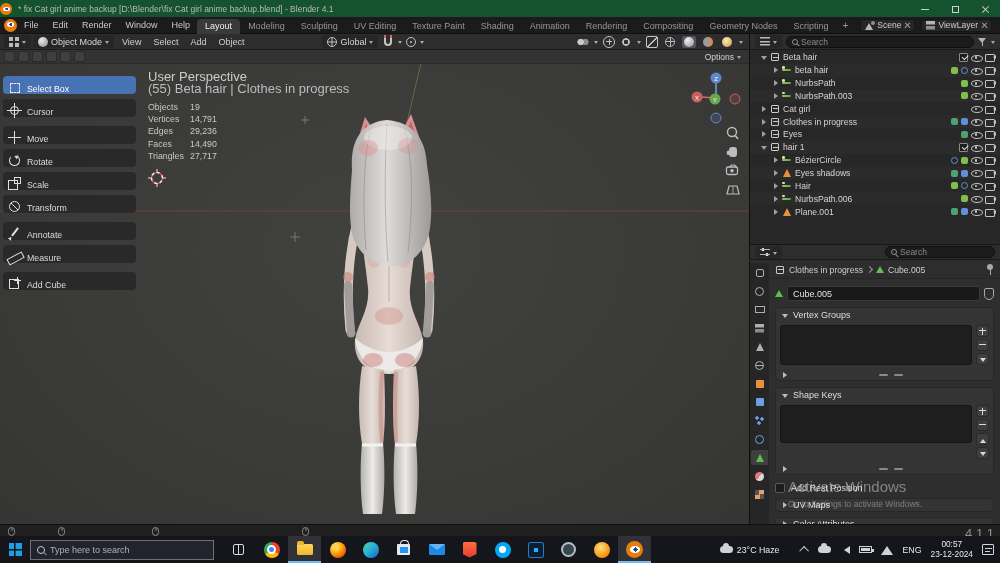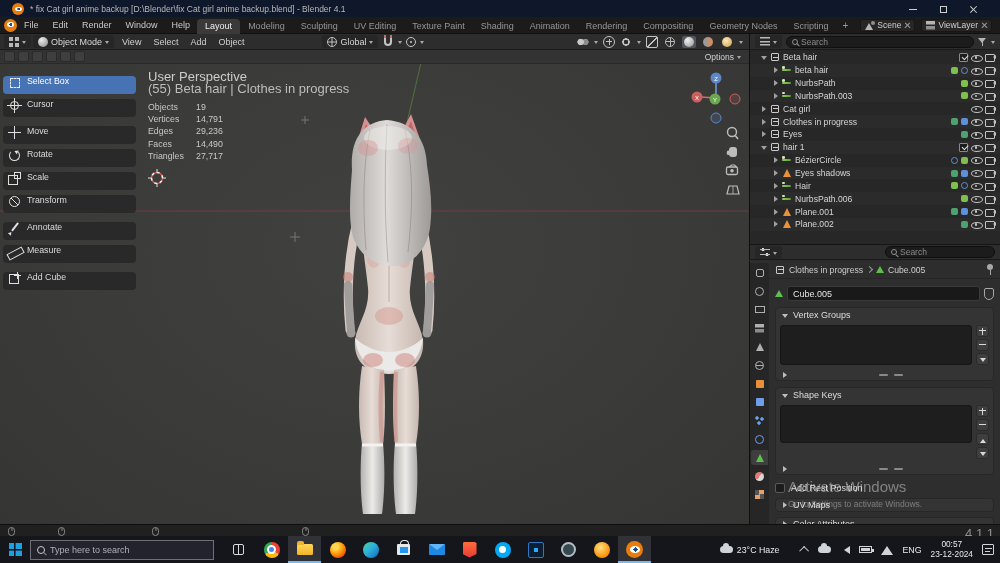--- a/index.html
+++ b/index.html
@@ -1,21 +1,21 @@
 <!DOCTYPE html>
 <html><head>
 <meta charset="utf-8">
 <style>
 *{margin:0;padding:0;box-sizing:border-box}
 html,body{width:1000px;height:563px;overflow:hidden;background:#000;
 font-family:"Liberation Sans","DejaVu Sans",sans-serif;color:#d4d4d4;-webkit-font-smoothing:antialiased}
 #screen{position:absolute;inset:0;width:1000px;height:563px;background:#2b2b2b;overflow:hidden}
 input{outline:none}
 
-#titlebar{position:absolute;left:0;top:0;width:1000px;height:18px;background:#0f172a;display:flex;align-items:center;padding:0 12px}
+#titlebar{position:absolute;left:0;top:0;width:1000px;height:18px;background:#14532d;display:flex;align-items:center;padding:0 0}
 #titlebar .title{font-size:8.5px;color:#b9b9b9;margin-left:6px;white-space:nowrap;overflow:hidden;text-overflow:ellipsis;flex:1}
 .blogo{width:12px;height:12px;border-radius:50%;background:#e87d0d;position:relative;flex:none}
 .blogo::after{content:"";position:absolute;left:2.5px;top:3.5px;width:7px;height:4.5px;background:radial-gradient(circle at 55% 50%,#1c4b8f 0 1.4px,#fff 1.5px);border-radius:50%}
 .wbtn{width:30px;height:17px;display:flex;align-items:center;justify-content:center;flex:none}
 .wmin{width:8px;height:1px;background:#cfcfcf}
 .wmax{width:7px;height:7px;border:1px solid #cfcfcf}
 .wclose{width:9px;height:9px;position:relative}
 .wclose::before,.wclose::after{content:"";position:absolute;left:4px;top:0;width:1.2px;height:9px;background:#cfcfcf}
 .wclose::before{transform:rotate(45deg)}.wclose::after{transform:rotate(-45deg)}
 
@@ -76,21 +76,21 @@
 .funnel::before{content:"";position:absolute;left:0;top:0;border-left:4.5px solid transparent;border-right:4.5px solid transparent;border-top:5px solid #b5b5b5}
 .funnel::after{content:"";position:absolute;left:3.8px;top:4px;width:1.4px;height:4px;background:#b5b5b5}
 .list-ic{width:10px;height:9px;background:linear-gradient(#b9b9b9,#b9b9b9) 0 0/10px 1.5px no-repeat,linear-gradient(#b9b9b9,#b9b9b9) 0 3.5px/10px 1.5px no-repeat,linear-gradient(#b9b9b9,#b9b9b9) 0 7px/10px 1.5px no-repeat}
 
 #viewport{position:absolute;left:0;top:50px;width:749px;height:474px;background:radial-gradient(ellipse at 50% 42%,#414140,#3a3a39 62%,#353534);overflow:hidden}
 #vp-svg{position:absolute;inset:0}
 #tool-settings{position:absolute;left:0;top:0;width:100%;height:14px;background:#333333;border-bottom:1px solid #2a2a2a;display:flex;align-items:center;padding:0 4px;gap:3px}
 .ts-ic{width:11px;height:11px;background:#3f3f3f;border:1px solid #2a2a2a;border-radius:2px}
 #options-btn{margin-left:auto;display:flex;align-items:center;gap:3px;font-size:8.5px;color:#d0d0d0;padding:0 4px}
 #tool-col{position:absolute;left:3px;top:21px;width:133px;display:flex;flex-direction:column}
-.tool-btn{display:flex;align-items:flex-start;gap:6px;height:18px;margin-top:5px;background:rgba(40,40,40,.92);border-radius:4px;padding:0 5px;font-size:8.8px;color:#dcdcdc;white-space:nowrap}
+.tool-btn{display:flex;align-items:flex-end;gap:6px;height:18px;margin-top:5px;background:rgba(40,40,40,.92);border-radius:4px;padding:0 5px;font-size:8.8px;color:#dcdcdc;white-space:nowrap}
 .tool-btn.gap{margin-top:9px}
 .tool-btn.active{background:#4772b3;color:#fff}
 .ti{width:13px;height:13px;position:relative;flex:none}
 .ti::before,.ti::after{content:"";position:absolute}
 .ti-selectbox::before{inset:1.5px;border:1px dashed #e8e8e8}
 .ti-cursor::before{inset:2px;border:1.2px solid #e0e0e0;border-radius:50%}
 .ti-cursor::after{inset:-1px;background:linear-gradient(#e0e0e0,#e0e0e0) 50% 50%/1px 100% no-repeat,linear-gradient(#e0e0e0,#e0e0e0) 50% 50%/100% 1px no-repeat}
 .ti-move::before{inset:0;background:linear-gradient(#e0e0e0,#e0e0e0) 50% 50%/1.4px 100% no-repeat,linear-gradient(#e0e0e0,#e0e0e0) 50% 50%/100% 1.4px no-repeat}
 .ti-rotate::before{inset:1px;border:1.4px solid #e0e0e0;border-radius:50%;border-top-color:transparent}
 .ti-rotate::after{right:0;top:0;border:2.6px solid transparent;border-left:4px solid #e0e0e0;transform:rotate(-35deg)}
@@ -100,21 +100,21 @@
 .ti-transform::after{inset:3px;background:linear-gradient(45deg,transparent 44%,#e0e0e0 44% 56%,transparent 56%)}
 .ti-annotate::before{left:5.5px;top:-0.5px;width:2.4px;height:10px;background:#e0e0e0;transform:rotate(38deg)}
 .ti-annotate::after{left:1px;bottom:0.5px;border:2.2px solid transparent;border-bottom:3.4px solid #e0e0e0;transform:rotate(38deg)}
 .ti-measure::before{left:-1px;top:4.5px;width:15px;height:4.6px;border:1.1px solid #e0e0e0;transform:rotate(-28deg)}
 .ti-addcube::before{left:1px;bottom:1px;width:8px;height:8px;border:1.2px solid #e0e0e0}
 .ti-addcube::after{right:-1px;top:-1px;width:9px;height:9px;background:linear-gradient(#e0e0e0,#e0e0e0) 50% 50%/1.4px 7px no-repeat,linear-gradient(#e0e0e0,#e0e0e0) 50% 50%/7px 1.4px no-repeat}
 #vp-text{position:absolute;left:148px;top:21px;font-size:13px;color:#cdcdcd;line-height:12px}
 #vp-stats{position:absolute;left:148px;top:51px;font-size:8.8px;color:#c8c8c8;line-height:12.2px}
 .stat{display:flex}
 .stat-l{width:40px}
-.stat-v{margin-left:8px}
+.stat-v{margin-left:2px}
 
 #outliner{position:absolute;left:749px;top:50px;width:251px;height:194px;background:#272727;border-left:1px solid #0f0f0f;overflow:hidden;padding-top:1px}
 .ol-row{display:flex;align-items:center;height:12.85px;padding:0 4px 0 6px;font-size:8.6px;gap:3px}
 .ol-row:nth-child(even){background:#2b2b2b}
 .ol-ind{flex:none}
 .ind0{width:1px}.ind1{width:13px}
 .ol-arrow{width:7px;height:7px;position:relative;flex:none}
 .ol-arrow.closed::before{content:"";position:absolute;left:2px;top:0.5px;border:3px solid transparent;border-left:4px solid #9f9f9f}
 .ol-arrow.open::before{content:"";position:absolute;left:0.5px;top:2px;border:3px solid transparent;border-top:4px solid #9f9f9f}
 .oi{width:10px;height:10px;position:relative;flex:none}
@@ -716,31 +716,20 @@
         <span class="oi mesh"></span>
         <span class="ol-label">Plane.001</span>
         <span class="ol-spacer"></span>
         <span class="chip mesh"></span>
         <span class="chip modifier"></span>
 
         <span class="eye"></span>
         <span class="cam"></span>
       </div>
 
-      <div class="ol-row">
-        <span class="ol-ind ind1"></span>
-        <span class="ol-arrow closed"></span>
-        <span class="oi mesh"></span>
-        <span class="ol-label">Plane.002</span>
-        <span class="ol-spacer"></span>
-        <span class="chip mesh"></span>
-
-        <span class="eye"></span>
-        <span class="cam"></span>
-      </div>
     </div>
 
   <div id="props-hdr">
     <span class="hpill">
         <span class="sliders-ic"></span>
         <span class="caret"></span>
       </span>
     <span class="searchbox" style="flex:1;max-width:110px;margin-left:auto">
       <span class="mag"></span>
       <input readonly="" placeholder="Search" style="">

